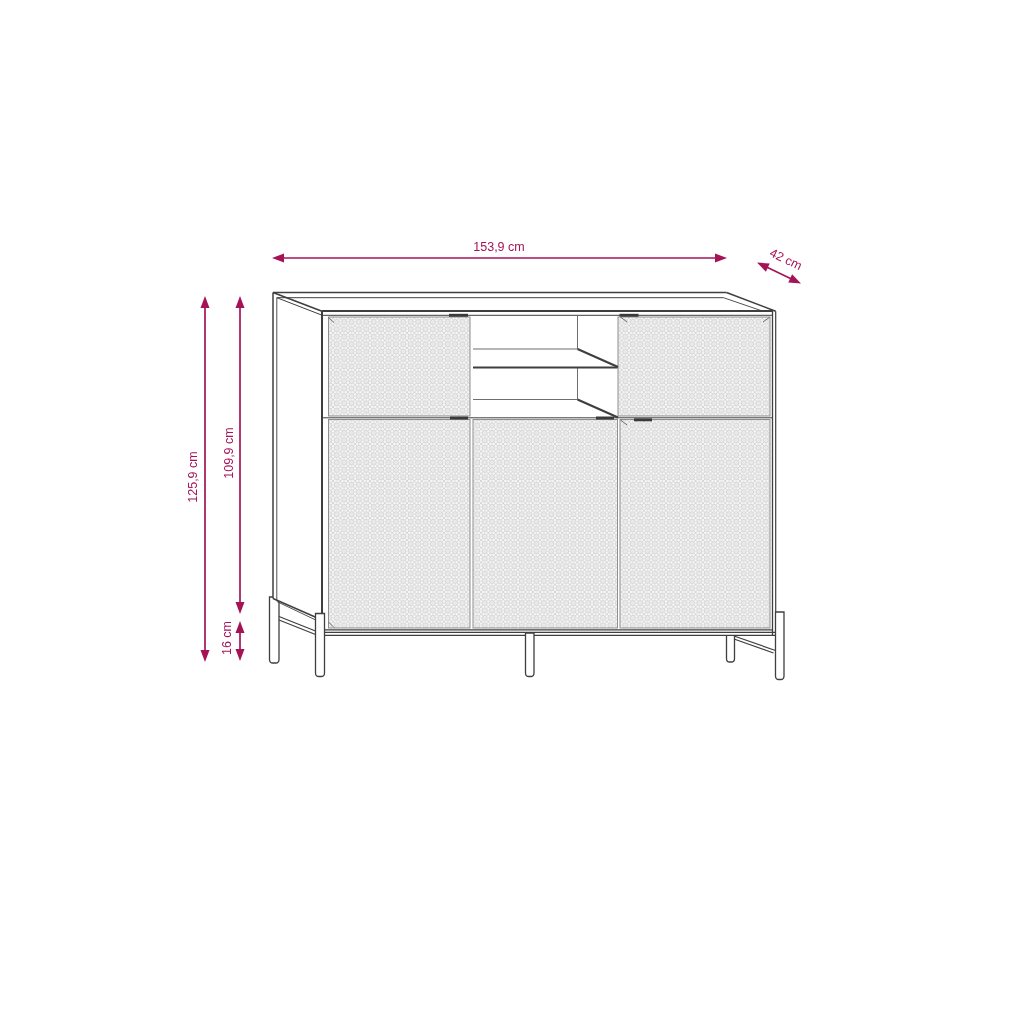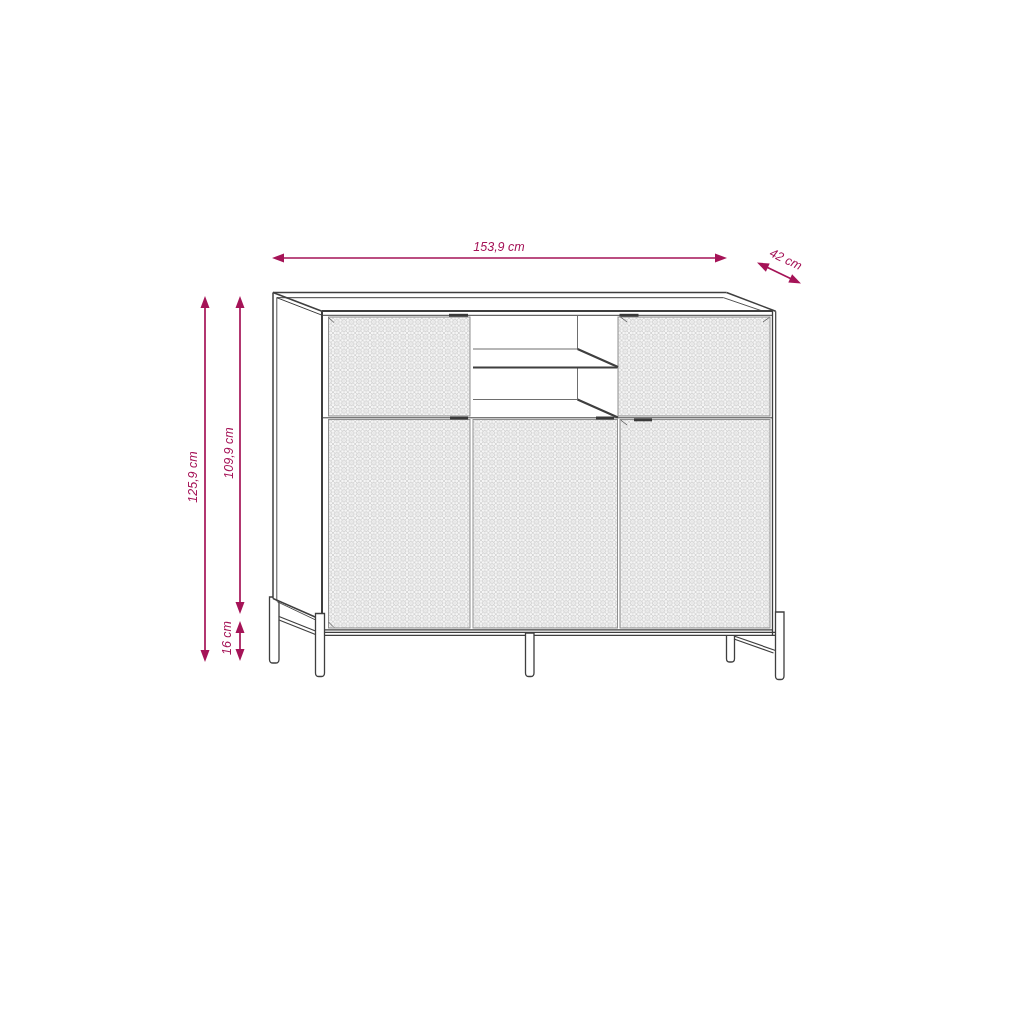--- a/index.html
+++ b/index.html
@@ -2,21 +2,20 @@
 <html style="--color-dimension: #a51357; --color-outline: #3f3f3f; --color-pattern_fill: #e9e9e9; --color-background: #ffffff;"><head>
 <meta charset="utf-8">
 <style>
   html, body { margin: 0; padding: 0; background: #ffffff; }
   .canvas {
     position: relative;
     width: 1024px; height: 764px;
     background: var(--color-background, #ffffff);
     font-family: "Liberation Sans", "DejaVu Sans", sans-serif;
     overflow: hidden;
-    font-style: italic;
   }
   svg { position: absolute; left: 0; top: 0; }
   .outline { stroke: var(--color-outline, #3f3f3f); fill: none; }
   .thin    { stroke: #6e6e6e; fill: none; }
   .doorEdge{ stroke: #8f8f8f; }
   .handle  { stroke: #3a3a3a; stroke-width: 3; }
   .legs path { fill: #ffffff; stroke: var(--color-outline, #3f3f3f); stroke-width: 1.3; }
   .dim line { stroke: var(--color-dimension, #a51357); stroke-width: 1.7; }
   .dim polygon { fill: var(--color-dimension, #a51357); stroke: none; }
   .dim text {

